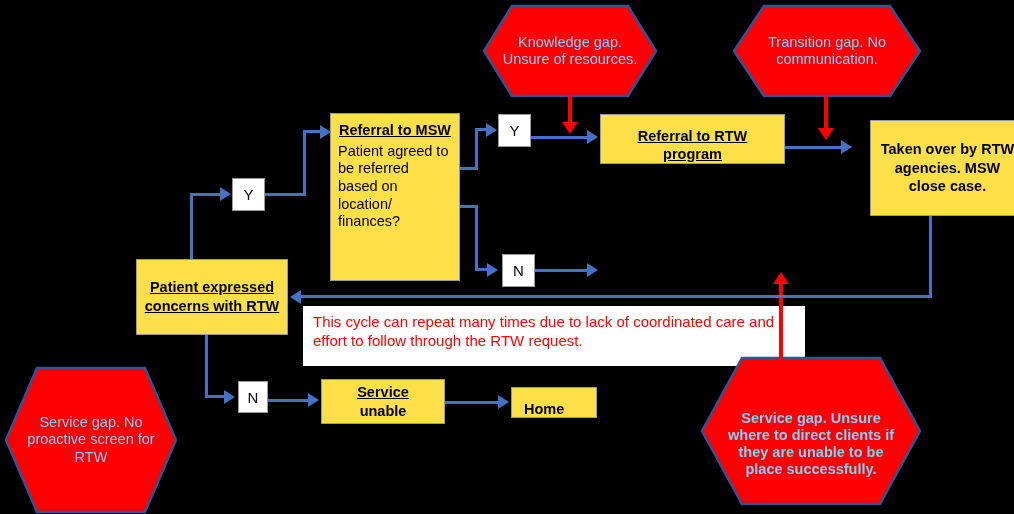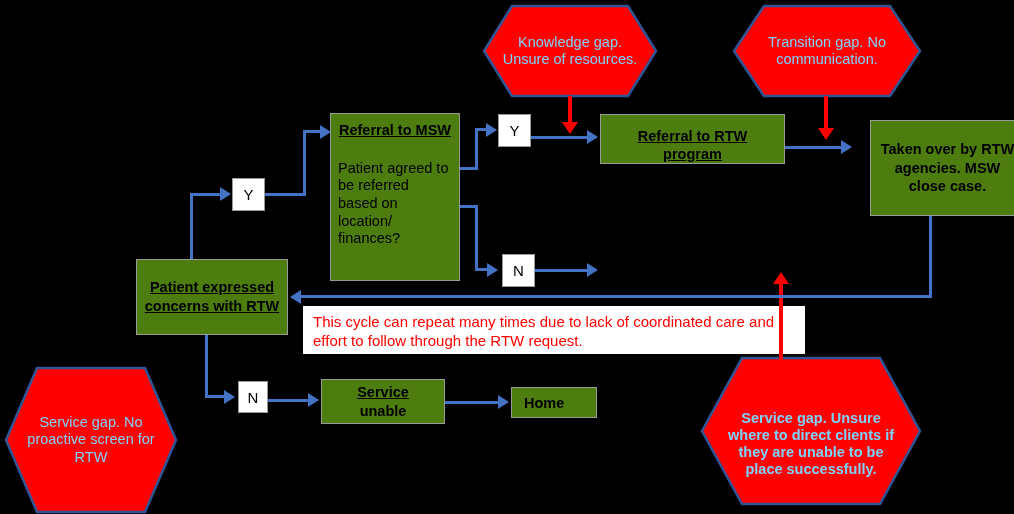--- a/index.html
+++ b/index.html
@@ -2,21 +2,21 @@
 <html><head>
 <meta charset="utf-8">
 <style>
   html,body{margin:0;padding:0;background:#000;}
   #stage{
     position:relative;width:1014px;height:514px;background:#000;overflow:hidden;
     font-family:"Liberation Sans","DejaVu Sans",sans-serif;
   }
   
   .box{
-    position:absolute;background:#4d7c0f;border:1px solid #9a9a9a;
+    position:absolute;background:#fde047;border:1px solid #9a9a9a;
     box-sizing:border-box;color:#000;
   }
   .box .txt{ display:block; }
   .ttl{font-weight:bold;text-decoration:underline;text-align:center;}
   .ttl-nu{font-weight:bold;text-align:center;}
   .body-left{text-align:left;}
   
   .yn{
     position:absolute;background:#fff;border:1px solid #9a9a9a;
     display:flex;align-items:center;justify-content:center;
@@ -64,59 +64,59 @@
     <svg width="190" height="94" viewBox="0 0 190 94">
       <polygon points="32,2 158,2 188,47 158,92 32,92 2,47" fill="#ff0000" stroke="#2f5597" stroke-width="2.5"></polygon>
     </svg>
     <div class="hextext" style="font-size:14.5px;">Transition gap. No communication.</div>
   </div>
   <div class="lnr" style="left:824px;top:96px;width:4px;height:34px;"></div>
   <div class="ah ah-d-red" style="left:818px;top:128px;"></div>
 
   <div class="box" style="left:330px;top:113px;width:130px;height:168px;padding:8px 7px 0 7px;font-size:14.5px;line-height:1.22;">
     <span class="txt ttl">Referral to MSW</span>
-    <span class="txt body-left" style="margin-top:20px;">Patient agreed to be referred based on location/ finances?</span>
+    <span class="txt body-left" style="margin-top:3px;">Patient agreed to be referred based on location/ finances?</span>
   </div>
 
   <div class="box" style="left:600px;top:114px;width:185px;height:50px;display:flex;align-items:flex-end;justify-content:center;padding:0 10px;font-size:14.5px;line-height:1.25;">
     <span class="ttl">Referral to RTW program</span>
   </div>
 
   <div class="box" style="left:854px;top:120px;width:155px;height:96px;display:flex;align-items:center;justify-content:center;padding:0 8px;font-size:14.5px;line-height:1.3;margin-left:16px;">
     <span class="ttl-nu">Taken over by RTW agencies. MSW close case.</span>
   </div>
 
 
   <div class="box" style="left:136px;top:259px;width:152px;height:76px;display:flex;align-items:center;justify-content:center;padding:0 3px;font-size:14.5px;line-height:1.3;">
     <span class="ttl">Patient expressed concerns with RTW</span>
   </div>
 
   <div class="box" style="left:321px;top:379px;width:124px;height:45px;display:flex;flex-direction:column;align-items:center;justify-content:center;font-size:14.5px;line-height:1.25;">
     <span class="ttl">Service</span>
     <span class="ttl-nu">unable</span>
   </div>
 
-  <div class="box" style="left:511px;top:387px;width:86px;height:31px;display:flex;align-items:center;padding-left:12px;font-size:14.5px;">
+  <div class="box" style="left:511px;top:387px;width:86px;height:31px;display:flex;align-items:flex-end;padding-left:12px;font-size:14.5px;">
     <span class="ttl-nu">Home</span>
   </div>
 
   <div class="yn" style="left:232px;top:178px;width:33px;height:33px;">
     <span>Y</span>
   </div>
   <div class="yn" style="left:502px;top:254px;width:33px;height:33px;">
     <span>N</span>
   </div>
   <div class="yn" style="left:498px;top:114px;width:33px;height:33px;">
     <span>Y</span>
   </div>
   <div class="yn" style="left:238px;top:381px;width:30px;height:32px;">
     <span>N</span>
   </div>
 
-  <div class="note" style="left:303px;top:306px;width:502px;height:48px;font-size:15px;">
+  <div class="note" style="left:303px;top:306px;width:502px;height:60px;font-size:15px;">
     <span>This cycle can repeat many times due to lack of coordinated care and effort to follow through the RTW request.</span>
   </div>
 
   <div class="hex" style="left:4px;top:366px;width:174px;height:148px;">
     <svg width="174" height="148" viewBox="0 0 174 148">
       <polygon points="33,2 141,2 172,74 141,146 33,146 2,74" fill="#ff0000" stroke="#2f5597" stroke-width="2.5"></polygon>
     </svg>
     <div class="hextext" style="font-size:14.5px;">Service gap. No proactive screen for RTW</div>
   </div>
 

